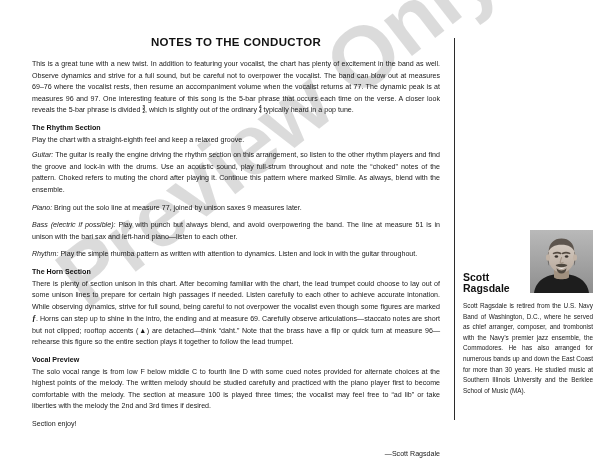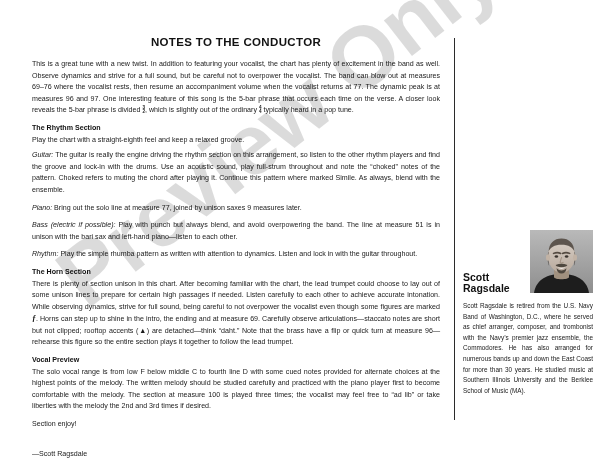--- a/index.html
+++ b/index.html
@@ -117,21 +117,21 @@
   .dyn {
     font-family: "Liberation Serif", serif;
     font-style: italic;
     font-weight: bold;
     font-size: 8px;
   }
 
   .signature {
     font-size: 7.1px;
     line-height: 11.6px;
-    text-align: left;
+    text-align: right;
     margin: 18px 0 0 0;
   }
 
   
   #bio-block {
     position: absolute;
     left: 0;
     top: 194px;
     width: 130px;
   }

